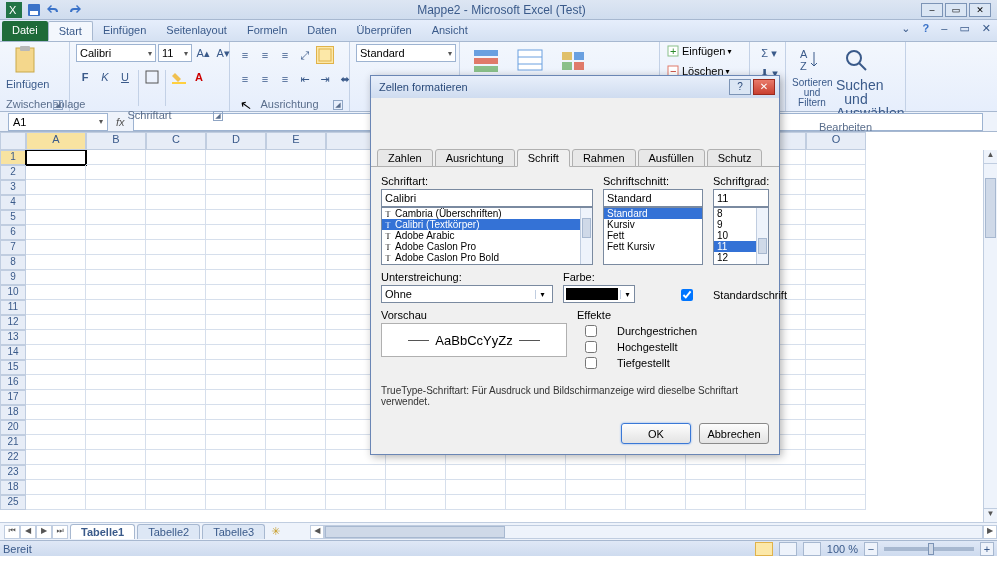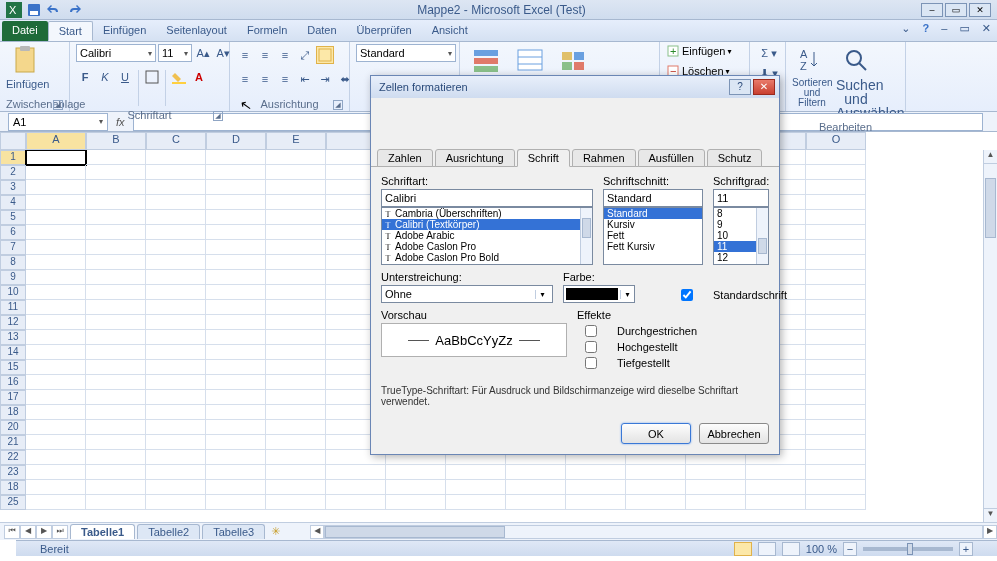--- a/index.html
+++ b/index.html
@@ -65,21 +65,21 @@
 .navset{display:flex;gap:0;margin-left:4px;}
 .navset span{width:16px;height:14px;border:1px solid #c0cde0;text-align:center;font-size:8px;color:#555;background:#fff;}
 .stab { padding:1px 10px; border:1px solid #a7b8d0; border-bottom:none; background:#dde7f5; margin-left:2px; border-radius:3px 3px 0 0; color:#3a5a8a;}
 .stab.active{background:#fff;font-weight:bold;}
 .hscroll{flex:1;display:flex;align-items:center;margin-left:30px;}
 .hscroll .track{flex:1;height:14px;background:#eef3fb;border:1px solid #c0cde0;position:relative;}
 .hscroll .thumb{position:absolute;left:0;top:0;bottom:0;width:180px;background:#cfd9e8;border:1px solid #a7b8d0;}
 .hscroll .arr{width:14px;height:14px;border:1px solid #c0cde0;text-align:center;font-size:8px;color:#555;background:#fff;}
 
 
-.status { height:16px; background:linear-gradient(#dfe8f6,#cedbef); border-top:1px solid #a7b8d0; display:flex; align-items:center; padding:0 24px; color:#3a5a8a;margin-left:16px;}
+.status { height:16px; background:linear-gradient(#dfe8f6,#cedbef); border-top:1px solid #a7b8d0; display:flex; align-items:center; padding:0 3px; color:#3a5a8a;}
 .status .right{margin-left:auto;display:flex;align-items:center;gap:6px;}
 .viewbtn{width:18px;height:14px;border:1px solid #a7b8d0;background:#eef3fb;}
 .viewbtn.active{background:#fce8a8;border-color:#e0b24a;}
 .zoomslider{width:90px;height:4px;background:#a7b8d0;position:relative;}
 .zoomslider .handle{position:absolute;left:44px;top:-4px;width:6px;height:12px;background:#cfd9e8;border:1px solid #7c94b6;}
 .zbtn{width:14px;height:14px;border:1px solid #a7b8d0;text-align:center;line-height:12px;background:#eef3fb;}
 
 
 .dialog { position:absolute; left:370px; top:75px; width:410px; background:#f0f0f0; border:1px solid #6a86b5; box-shadow:2px 2px 8px rgba(0,0,0,.3);}
 .dlg-title { height:22px; background:linear-gradient(#e8effb,#cfdcf0); display:flex; align-items:center; padding:0 4px; color:#2a4a7a;}

